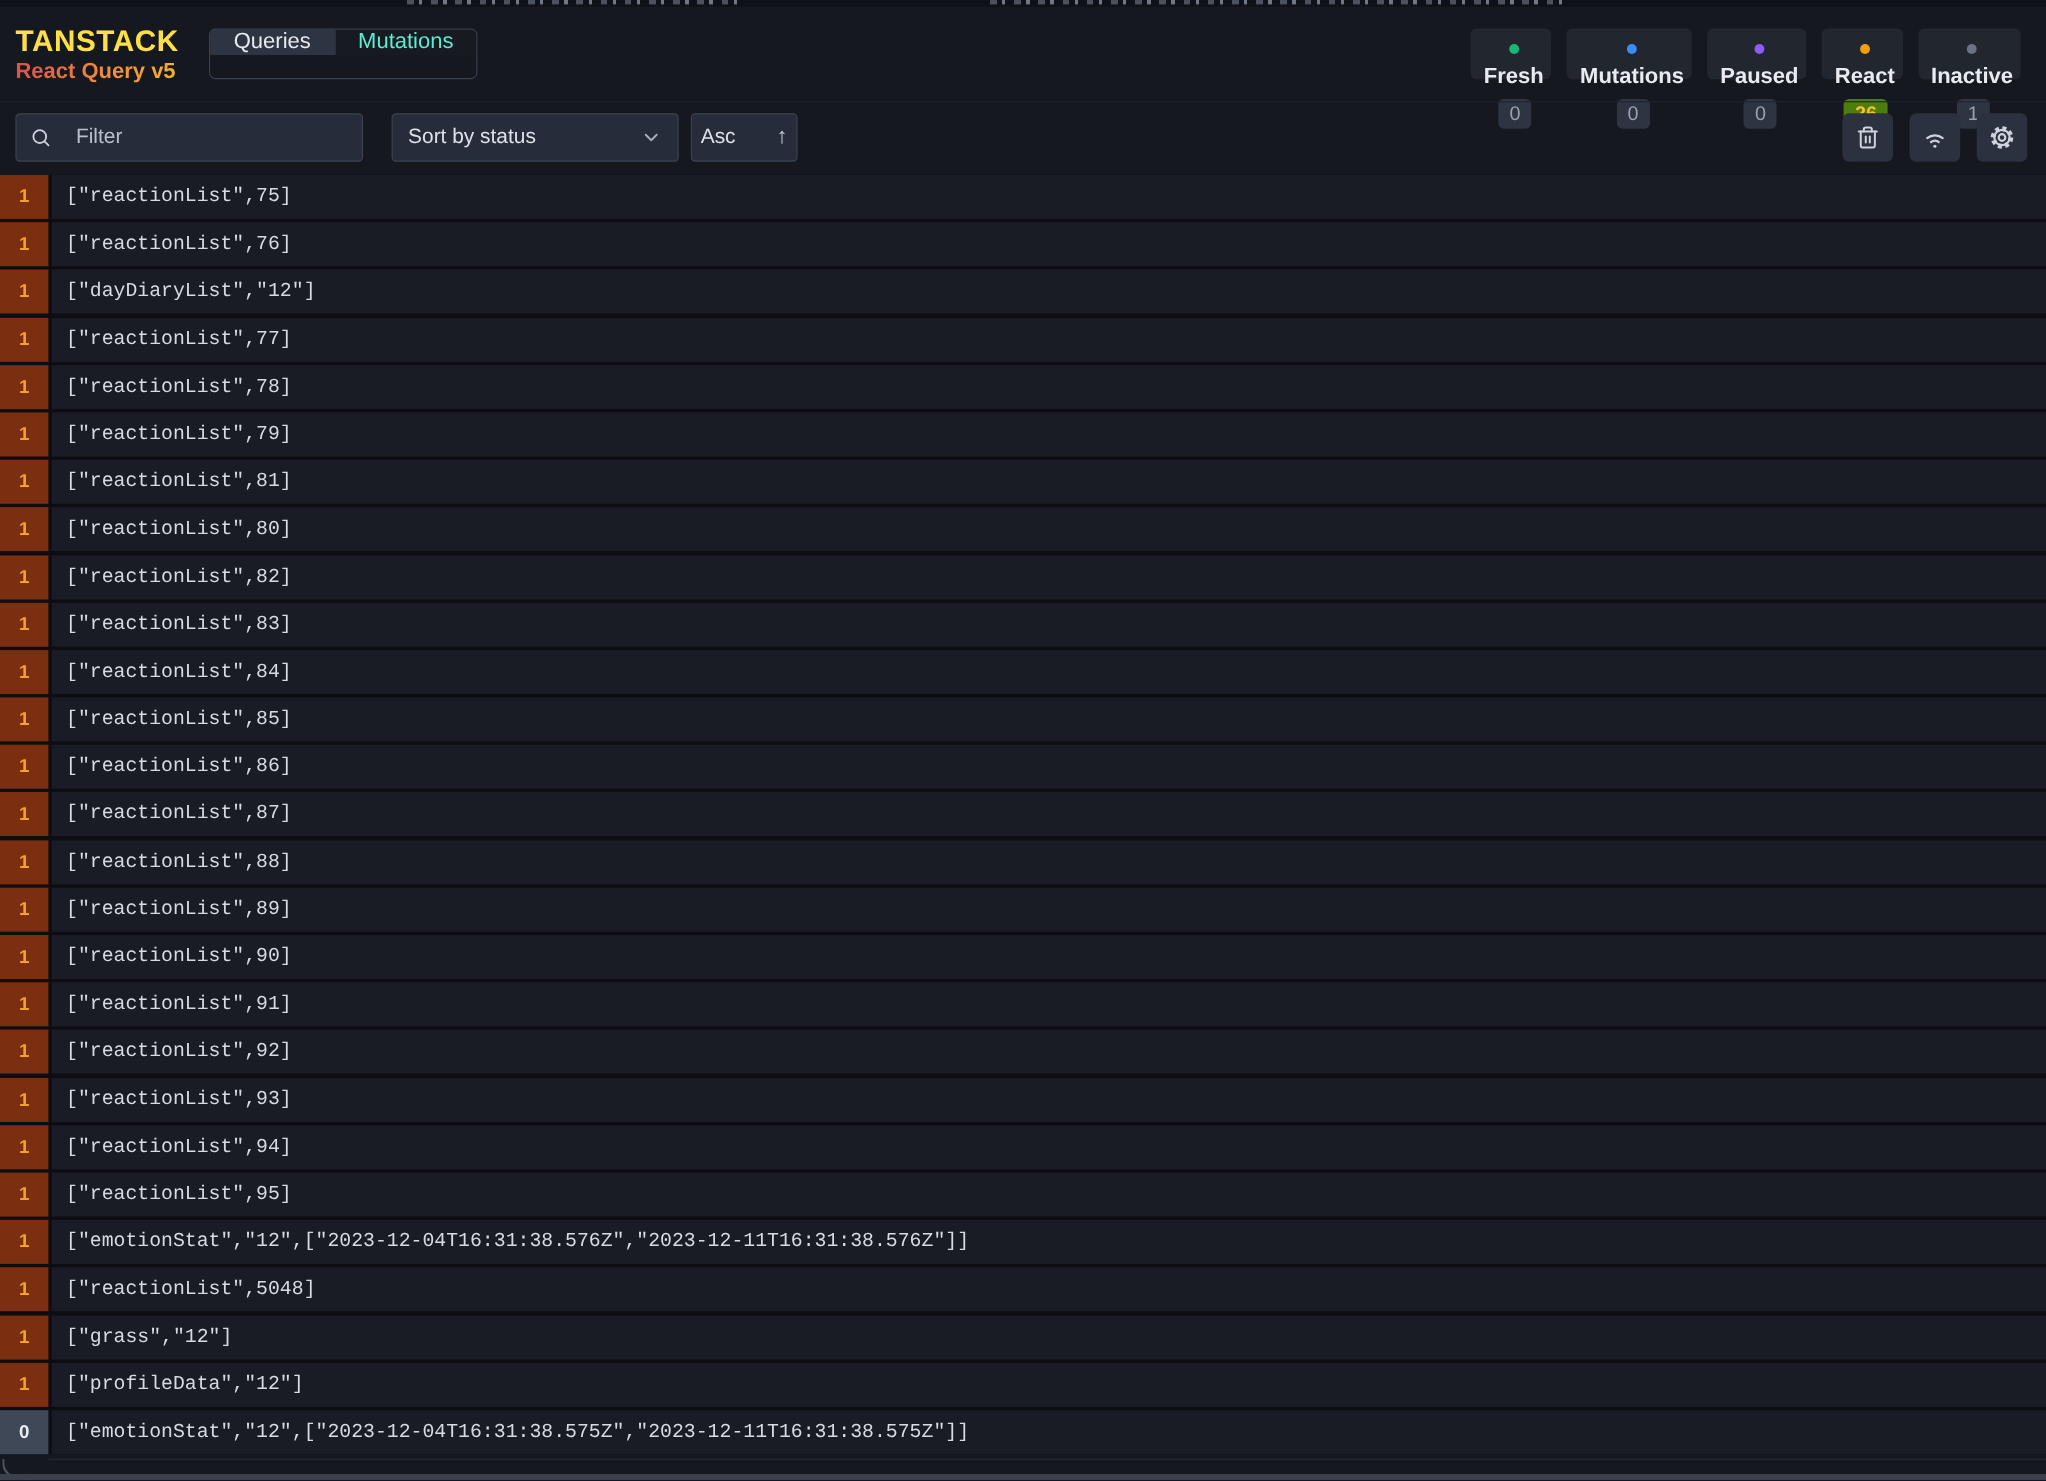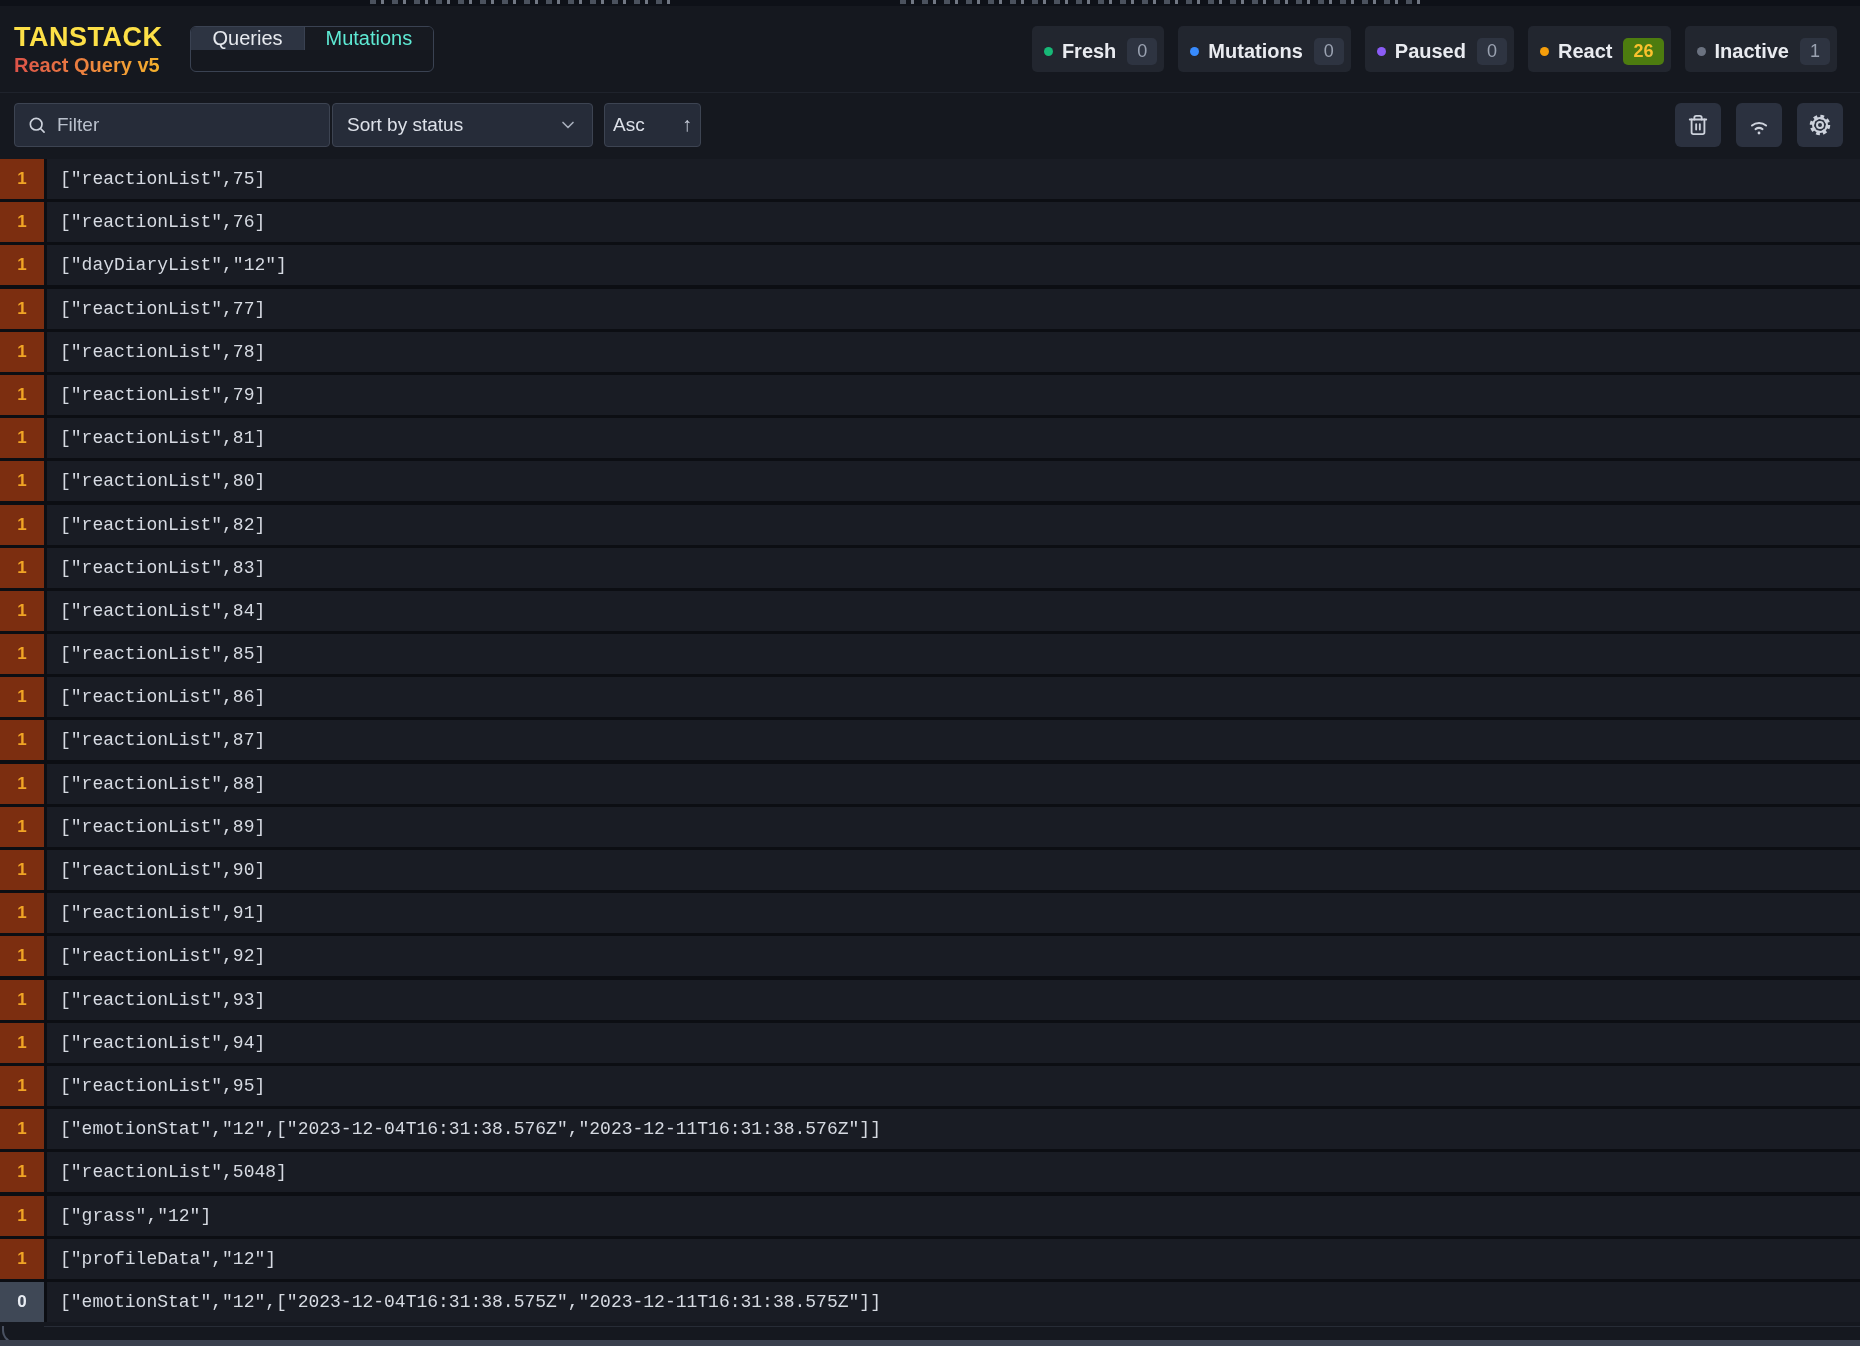--- a/index.html
+++ b/index.html
@@ -24,35 +24,35 @@
   .logo-sub{font-size:20px;font-weight:bold;
     background:linear-gradient(90deg,#dc5249 0%,#ef8a3e 55%,#f5b32b 100%);
     -webkit-background-clip:text;background-clip:text;color:transparent;}
   .tab-group{margin-left:28px;height:46px;border:1px solid #3a4252;border-radius:6px;
     overflow:hidden;display:flex;align-items:flex-start;}
   .tab{display:flex;align-items:center;padding:0 21px;font-size:20px;cursor:pointer;}
   .tab.active{background:#2d3442;color:#e7eaef;}
   .tab.inactive{background:#171a21;color:#5eead4;border-left:1px solid #3a4252;}
   .badges{margin-left:auto;display:flex;gap:14px;margin-right:3px;}
   .badge{height:46px;border-radius:5px;background:#22262f;display:flex;align-items:center;
-    gap:9px;padding:4px 7px 0 12px;cursor:pointer;}
+    gap:9px;padding:14px 7px 0 12px;cursor:pointer;flex-direction:column;}
   .dot{width:9px;height:9px;border-radius:50%;flex:0 0 auto;}
   .badge-label{font-size:20px;font-weight:600;color:#e9ebf0;}
   .chip{margin-left:2px;background:#2e3441;border-radius:5px;padding:3px 10px;
     font-size:18px;color:#9aa2b1;}
   .badge.hl .chip{background:#4d7c0f;color:#fbc22d;font-weight:700;}
 
   
   .toolbar{position:absolute;left:0;top:92px;width:1860px;height:64px;
     border-top:1px solid #1f232c;display:flex;align-items:center;padding:0 17px 0 14px;}
   .field{height:44px;background:#262c39;border:1px solid #3d4452;border-radius:4px;
     display:flex;align-items:center;color:#c6ccd8;font-size:19px;}
-  .filter{width:316px;padding:0 12px;gap:10px;}
+  .filter{width:316px;padding:0 12px;gap:22px;}
   .filter-text{color:#b9c0cc;}
-  .sort{width:261px;margin-left:2px;padding:0 14px;justify-content:space-between;
+  .sort{width:261px;margin-left:26px;padding:0 14px;justify-content:space-between;
     color:#dde1e9;cursor:pointer;}
   .asc{width:97px;margin-left:11px;padding:0 8px;justify-content:space-between;
     color:#dde1e9;cursor:pointer;}
   .asc-arrow{font-size:20px;color:#c6ccd8;}
   .tools{margin-left:auto;display:flex;gap:15px;}
   .tool-btn{width:46px;height:44px;border-radius:6px;background:#2b313f;border:none;
     display:flex;align-items:center;justify-content:center;cursor:pointer;padding:0;}
   svg.ic{stroke:#cdd2dc;fill:none;stroke-width:2;stroke-linecap:round;stroke-linejoin:round;}
   svg.ic-dim{stroke:#a8afbc;}
 

